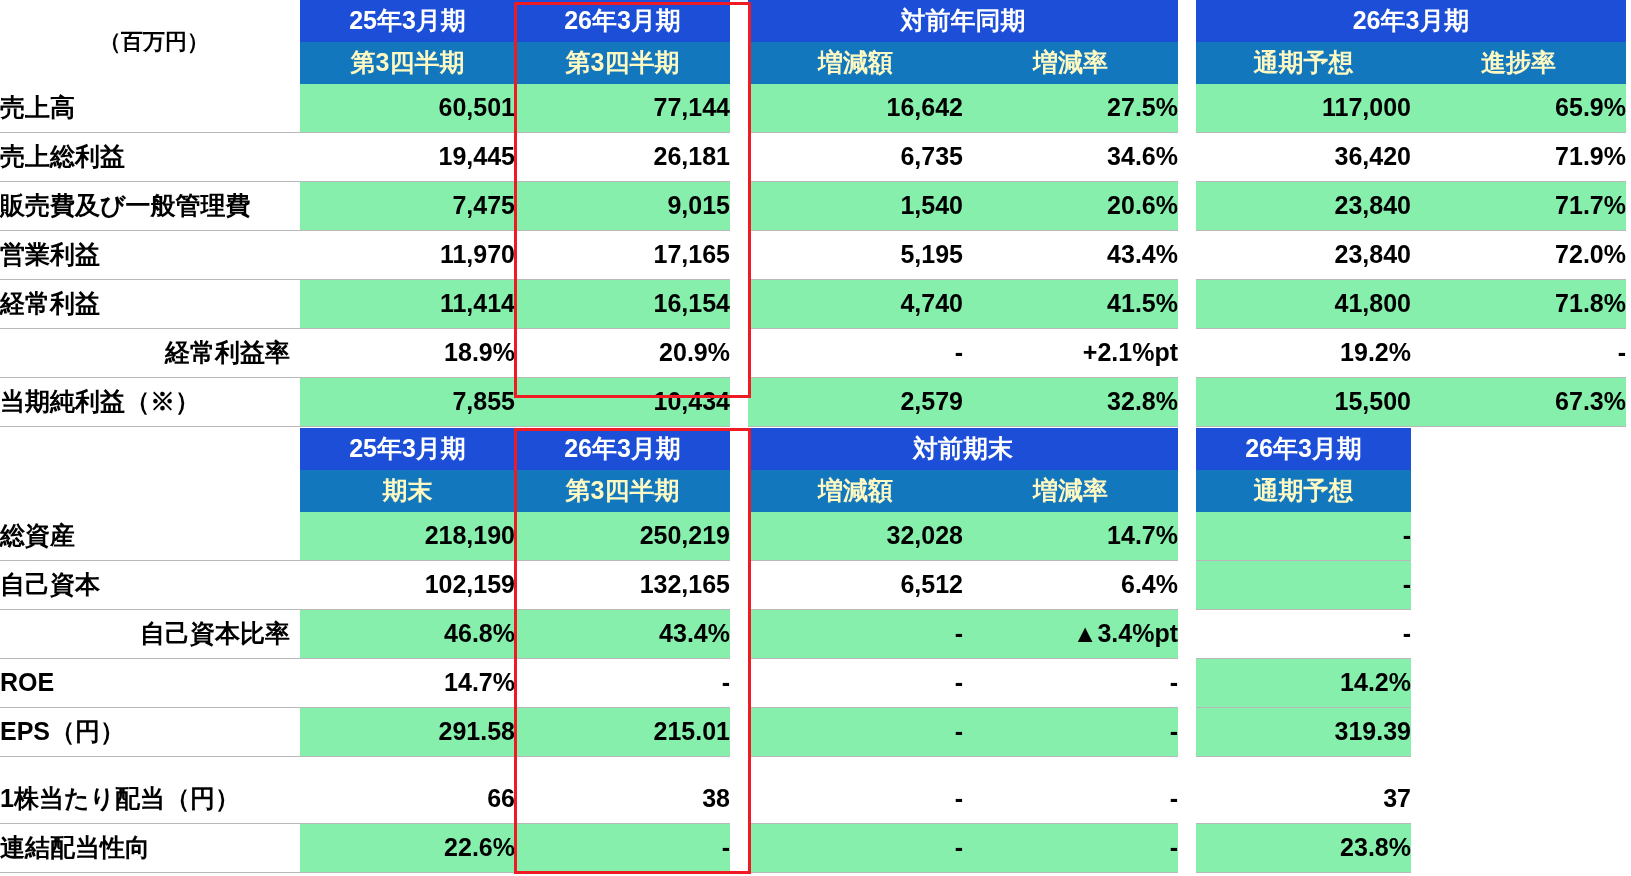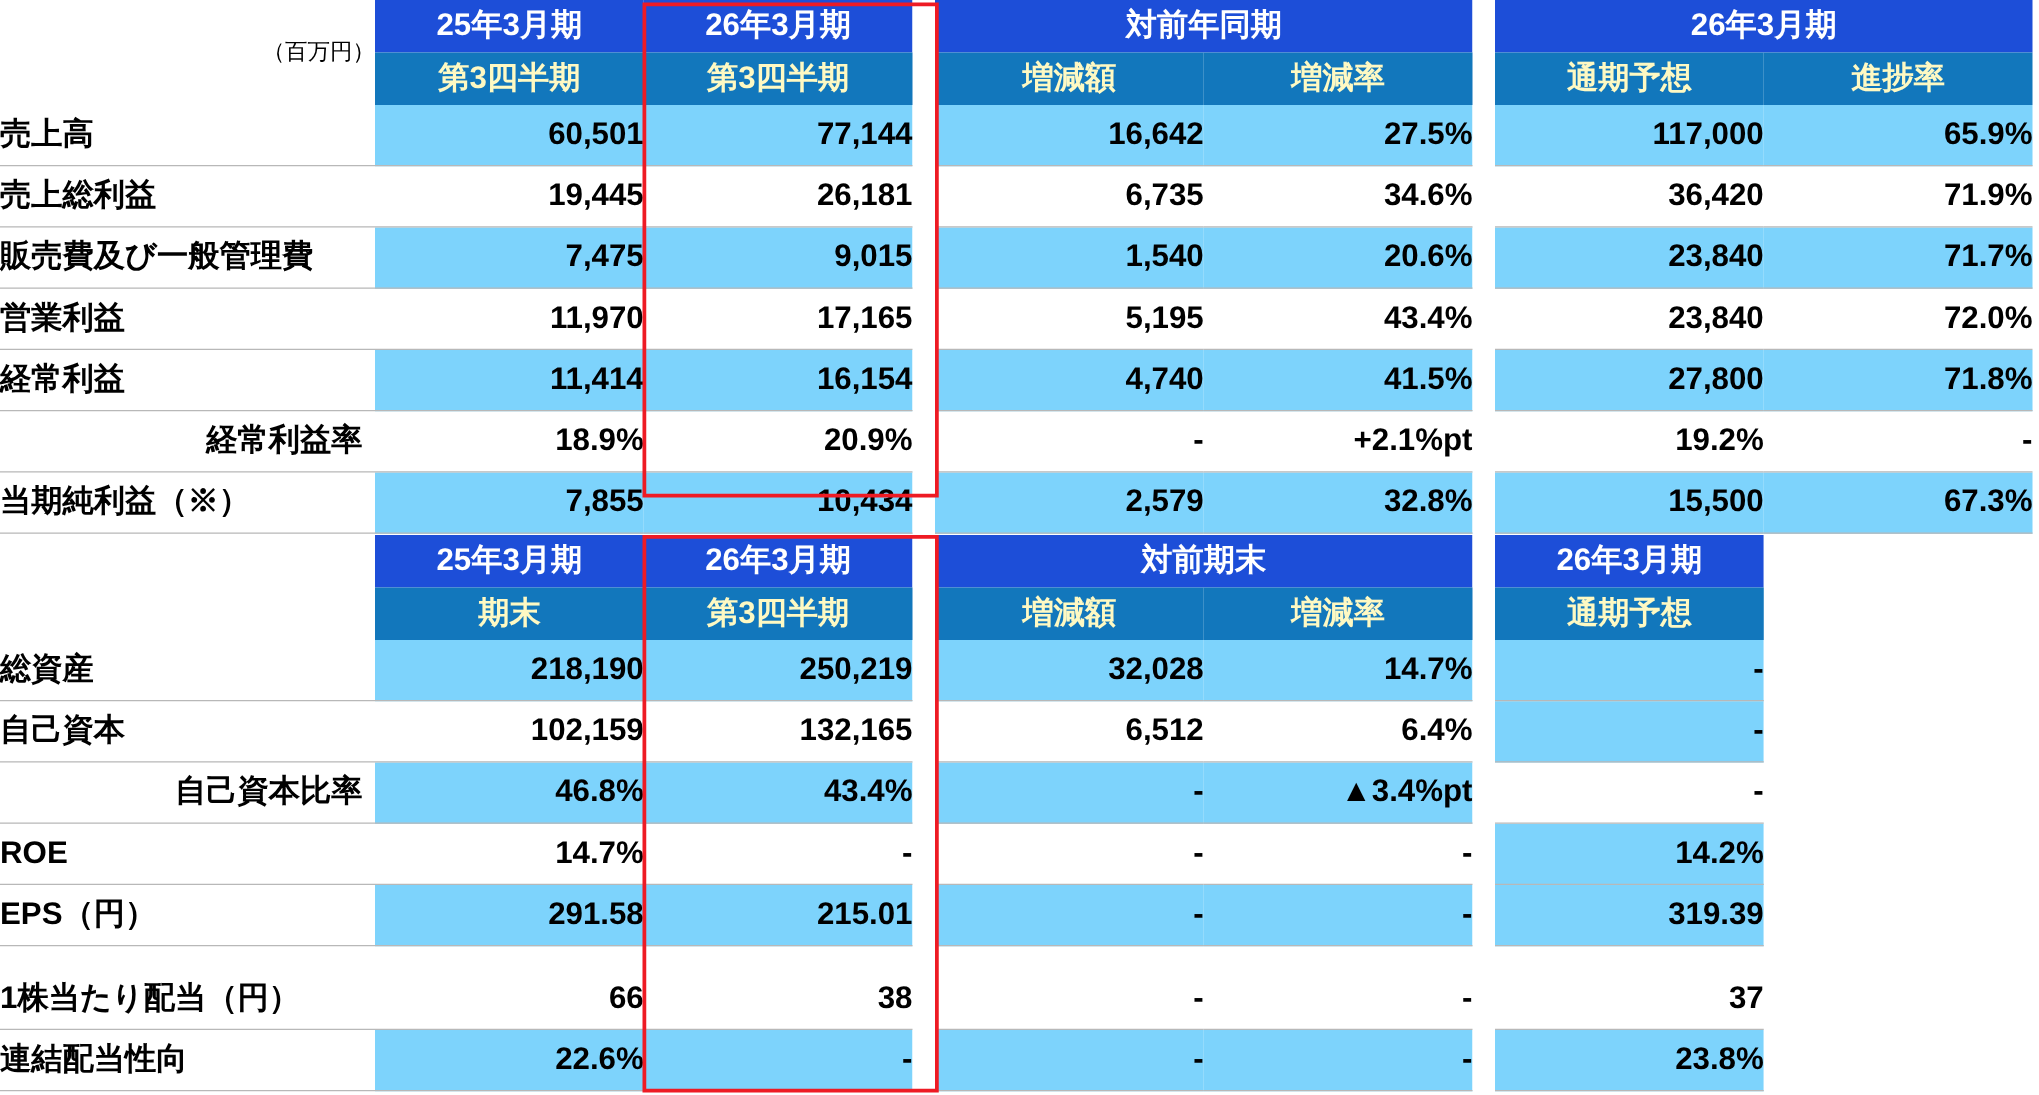--- a/index.html
+++ b/index.html
@@ -66,35 +66,35 @@
     font-size: 25px;
     font-weight: bold;
     white-space: nowrap;
   }
   .rlabel.indent {
     text-align: right;
     padding-right: 10px;
     margin-top: 36px;
   }
   .unit {
-    text-align: right;
+    text-align: center;
     padding-left: 8px;
-    font-size: 18px;
-    font-weight: normal;
+    font-size: 22px;
+    font-weight: bold;
   }
 
   
   .num {
     text-align: right;
     padding-right: 14px;
     font-size: 27px;
     font-weight: bold;
     white-space: nowrap;
   }
-  .num.stripe { background: #7dd3fc; }
+  .num.stripe { background: #86efac; }
   .cellrow td { height: 48px; border-bottom: 1px solid #b8b8b8; }
   .cellrow td.spacer { border-bottom: none; background: #ffffff; }
 
   .note {
     font-size: 15px;
     font-weight: normal;
     padding-top: 4px;
     padding-left: 2px;
     white-space: nowrap;
   }
@@ -194,21 +194,21 @@
         <td class="num">72.0%</td>
       </tr>
       <tr class="cellrow">
         <td class="rlabel">経常利益</td>
         <td class="num stripe">11,414</td>
         <td class="num stripe">16,154</td>
         <td class="spacer"></td>
         <td class="num stripe">4,740</td>
         <td class="num stripe">41.5%</td>
         <td class="spacer"></td>
-        <td class="num stripe">27,800</td>
+        <td class="num stripe">41,800</td>
         <td class="num stripe">71.8%</td>
       </tr>
       <tr class="cellrow">
         <td class="rlabel indent">経常利益率</td>
         <td class="num">18.9%</td>
         <td class="num">20.9%</td>
         <td class="spacer"></td>
         <td class="num">-</td>
         <td class="num">+2.1%pt</td>
         <td class="spacer"></td>

